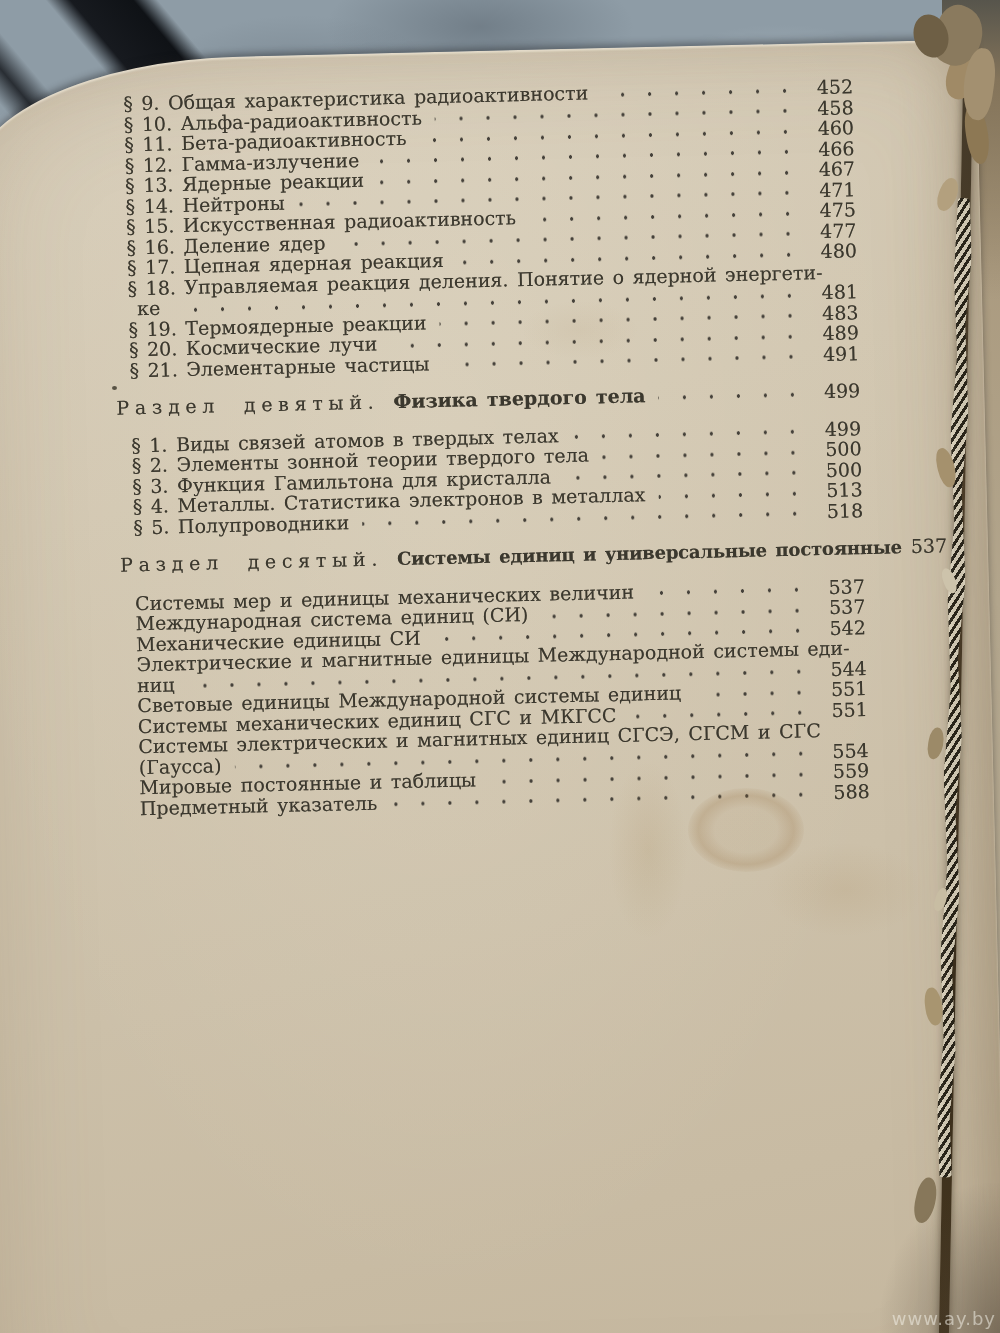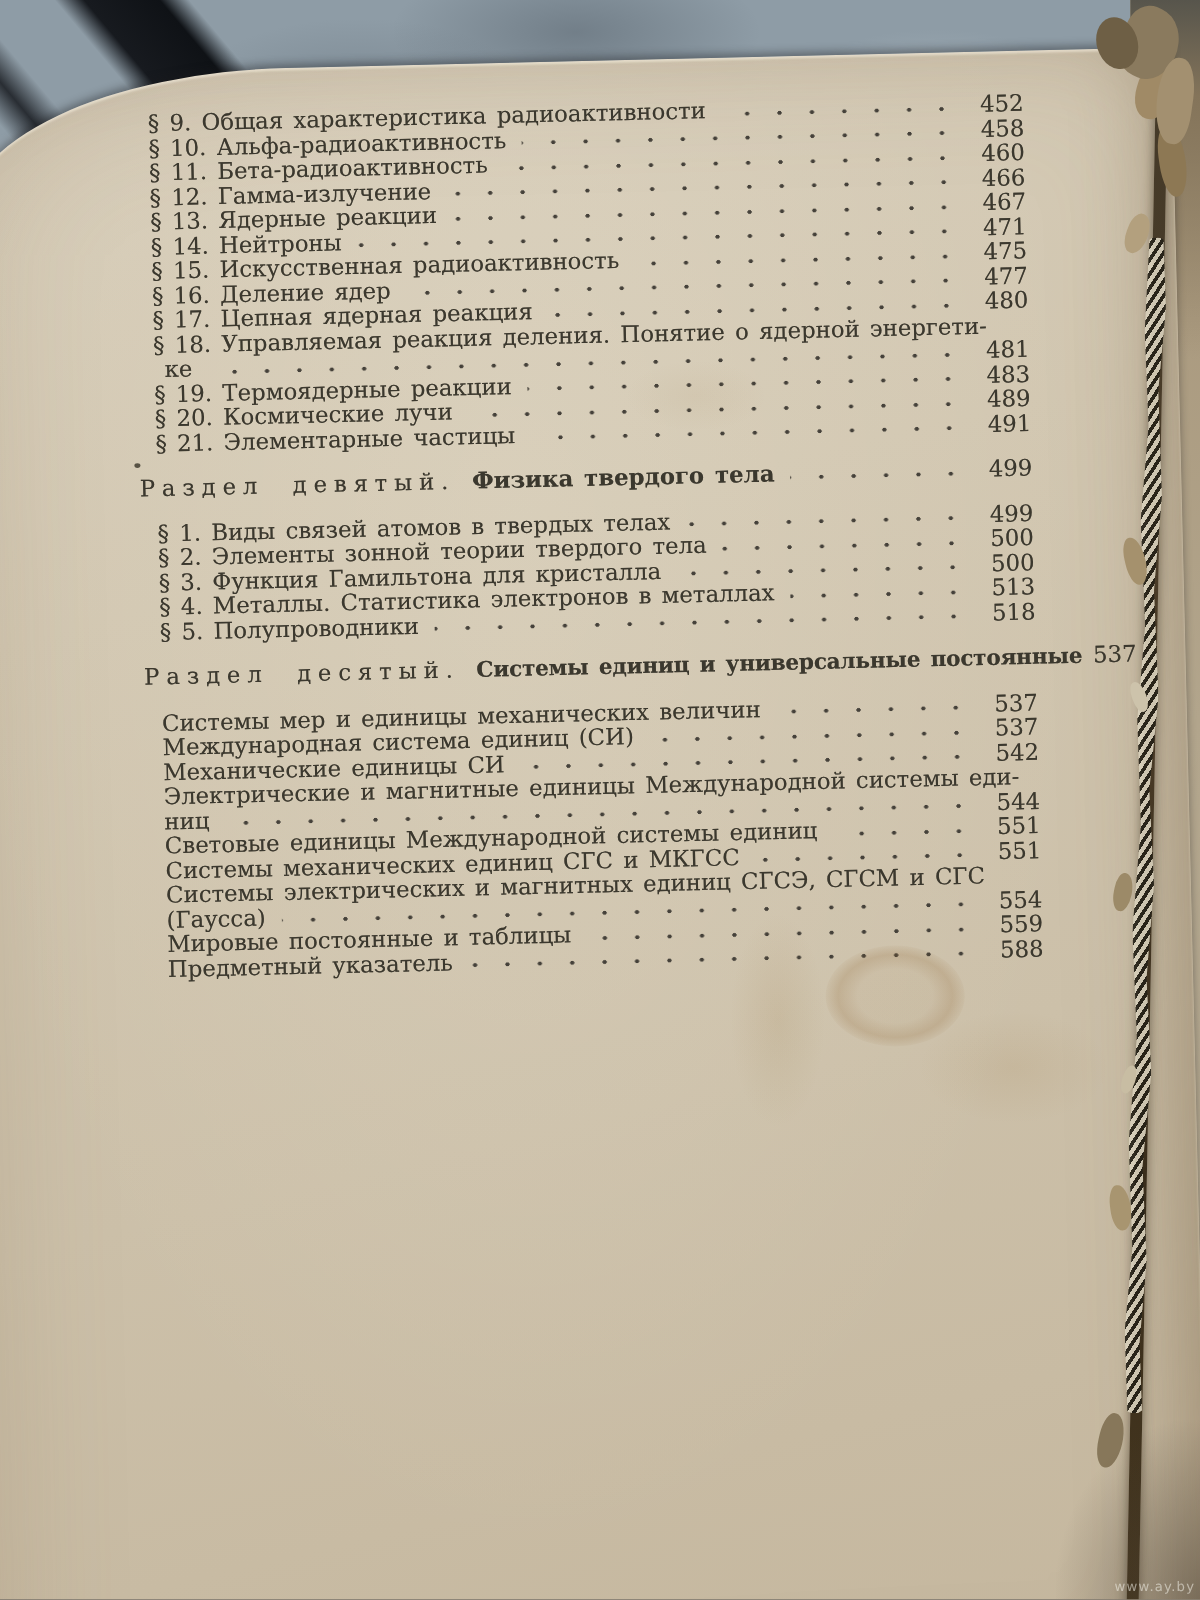--- a/index.html
+++ b/index.html
@@ -106,21 +106,21 @@
     background:#8a7a5e;transform:rotate(24deg);}
   .torn-top2{position:absolute;right:52px;top:14px;width:34px;height:44px;border-radius:50%;
     background:#6e5f45;transform:rotate(-18deg);}
   .torn-top3{position:absolute;right:6px;top:48px;width:30px;height:72px;border-radius:50% 50% 40% 60%;
     background:#a39070;transform:rotate(8deg);}
   
   .corner-shade{position:absolute;right:0;bottom:0;width:120px;height:150px;
     background:radial-gradient(ellipse at 100% 100%, rgba(70,60,48,0.5), transparent 72%);}
   .watermark{position:absolute;right:4px;bottom:4px;
     font-family:"DejaVu Sans","Liberation Sans",sans-serif;
-    font-size:11px;letter-spacing:1px;color:rgba(242,240,232,0.55);text-align:right;}
+    font-size:18px;letter-spacing:1px;color:rgba(242,240,232,0.55);text-align:right;}
 </style>
 </head>
 <body>
 
 <div class="photo">
 
   <div class="fabric">
     <div class="fabric-stripe"></div>
     <div class="fabric-stripe2"></div>
   </div>

